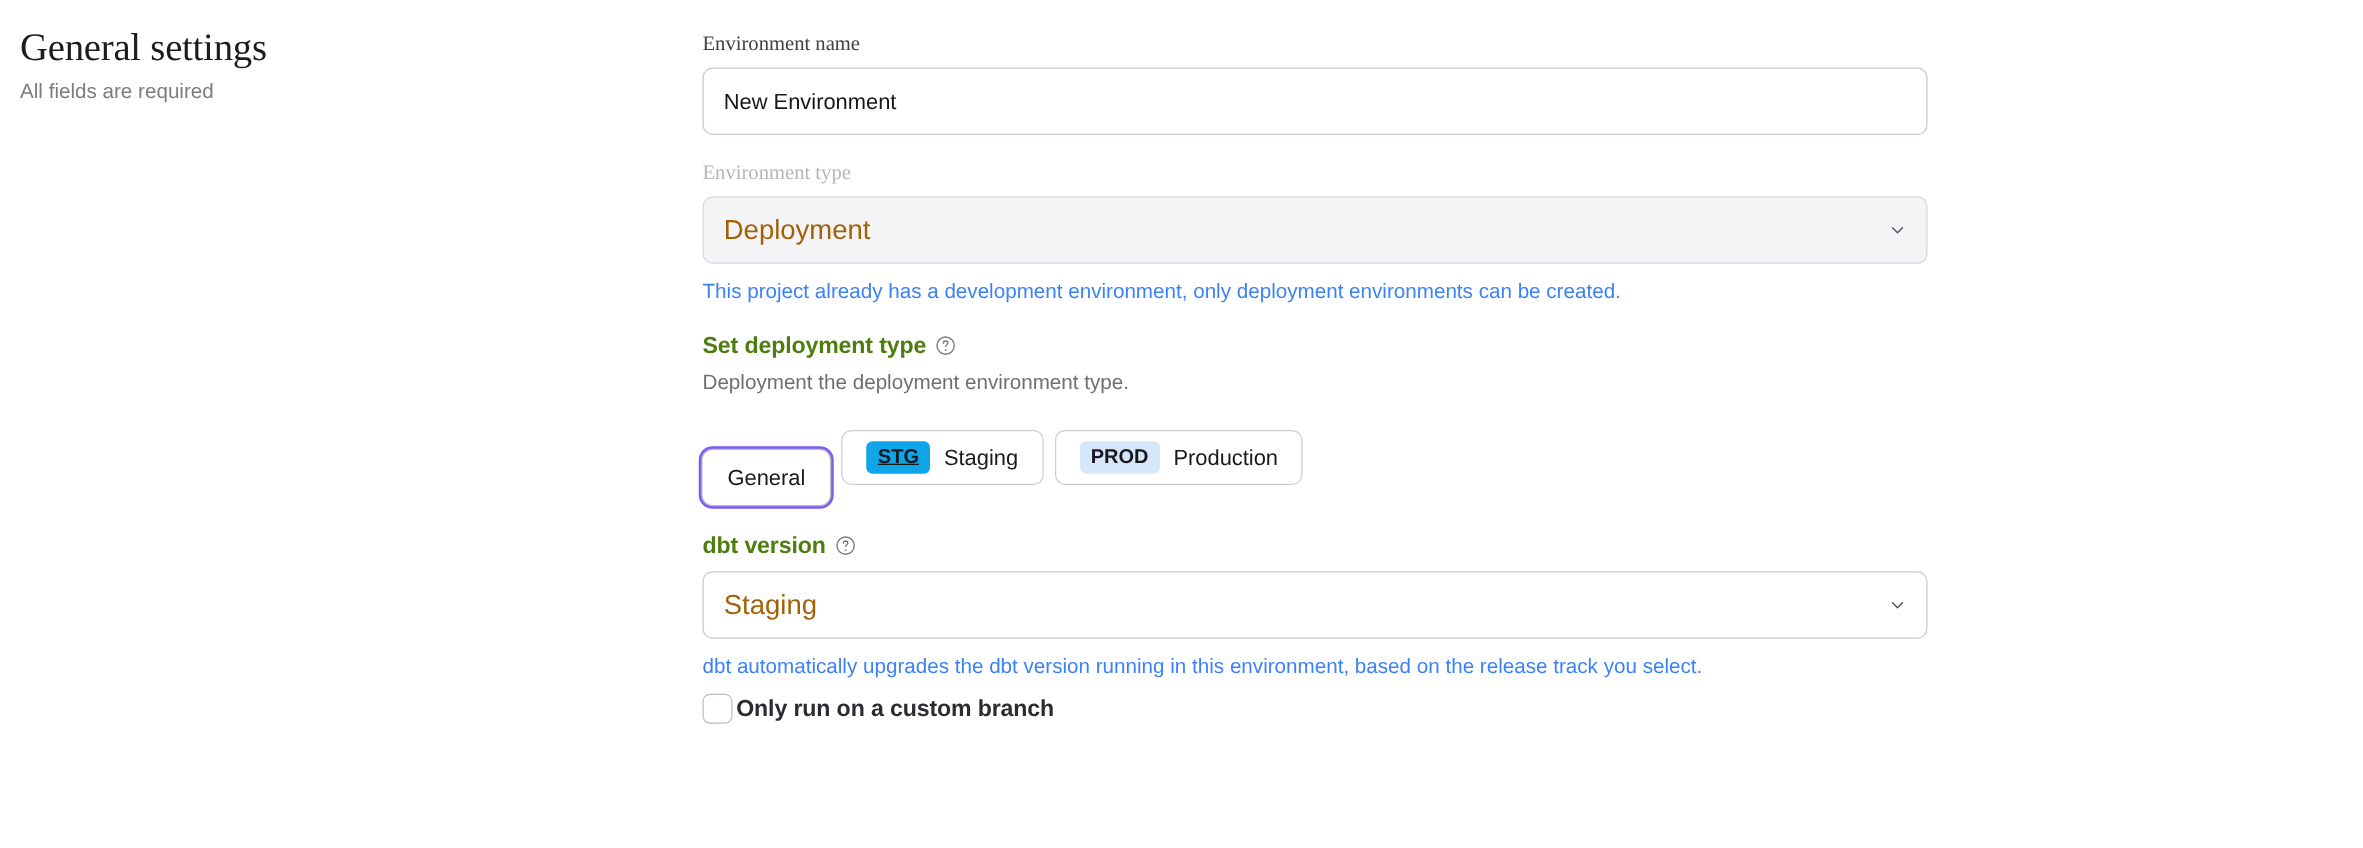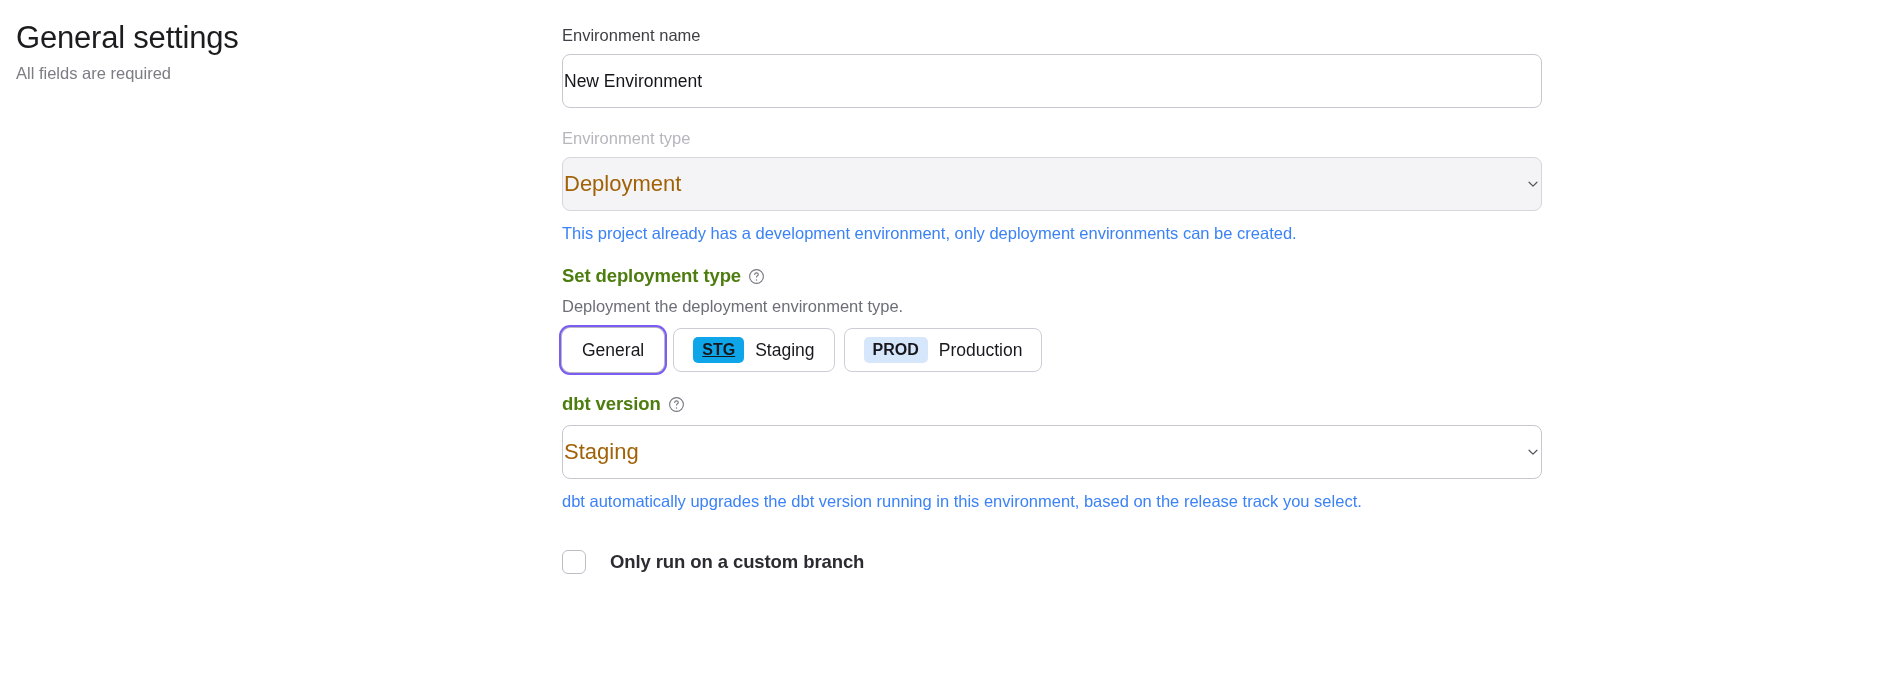--- a/index.html
+++ b/index.html
@@ -25,20 +25,21 @@
     top: 18px;
     width: 500px;
   }
   .page-title {
     font-size: 31px;
     line-height: 40px;
     color: #1c1c1e;
     font-weight: 400;
     letter-spacing: -0.2px;
     margin: 0;
+    font-family: Liberation Serif, serif;
   }
   .page-subtitle {
     font-size: 16.5px;
     line-height: 24px;
     color: #7c7c85;
     margin: 3px 0 0 0;
     font-weight: 400;
   }
 
   
@@ -48,35 +49,36 @@
     top: 24px;
     width: 980px;
   }
 
   .field-label {
     font-size: 16.5px;
     line-height: 22px;
     color: #3f3f46;
     font-weight: 400;
     margin: 0 0 8px 0;
+    font-family: Liberation Serif, serif;
   }
   .field-label.disabled {
     color: #b6b6be;
   }
 
   .text-input,
   .select-box {
     width: 980px;
     height: 54px;
     border: 1px solid #c8c8d0;
     border-radius: 8px;
     background: #ffffff;
     display: flex;
     align-items: center;
-    padding: 0 1px;
+    padding: 0 16px;
     font-size: 17.5px;
     color: #15151a;
     font-family: "Liberation Sans", sans-serif;
   }
   .select-box {
     justify-content: space-between;
   }
   .select-box.disabled {
     background: #f4f4f6;
     color: #15151a;
@@ -143,20 +145,21 @@
     display: flex;
     align-items: center;
     gap: 11px;
     padding: 0 19px;
     cursor: pointer;
     font-family: "Liberation Sans", sans-serif;
   }
   .seg-btn.selected {
     border-color: #ffffff;
     box-shadow: 0 0 0 1px #b9b9c4, 0 0 0 3px #7c5cf5;
+    margin-top: 32px;
   }
   .seg-label {
     font-size: 17.5px;
     color: #18181d;
     line-height: 20px;
     white-space: nowrap;
   }
   .seg-badge {
     font-size: 16px;
     font-weight: 600;
@@ -165,22 +168,22 @@
     border-radius: 5px;
     white-space: nowrap;
   }
   .badge-stg { background: #0ea5e9; color: #17171c; text-decoration: underline; }
   .badge-prod { background: #d6e6fb; color: #17171c; }
 
   
   .checkbox-row {
     display: flex;
     align-items: center;
-    gap: 24px;
-    margin-top: 38px;
+    gap: 3px;
+    margin-top: 11px;
   }
   .checkbox-box {
     width: 24px;
     height: 24px;
     border: 1.6px solid #bdbdc6;
     border-radius: 6px;
     background: #ffffff;
     flex: 0 0 auto;
     cursor: pointer;
   }

